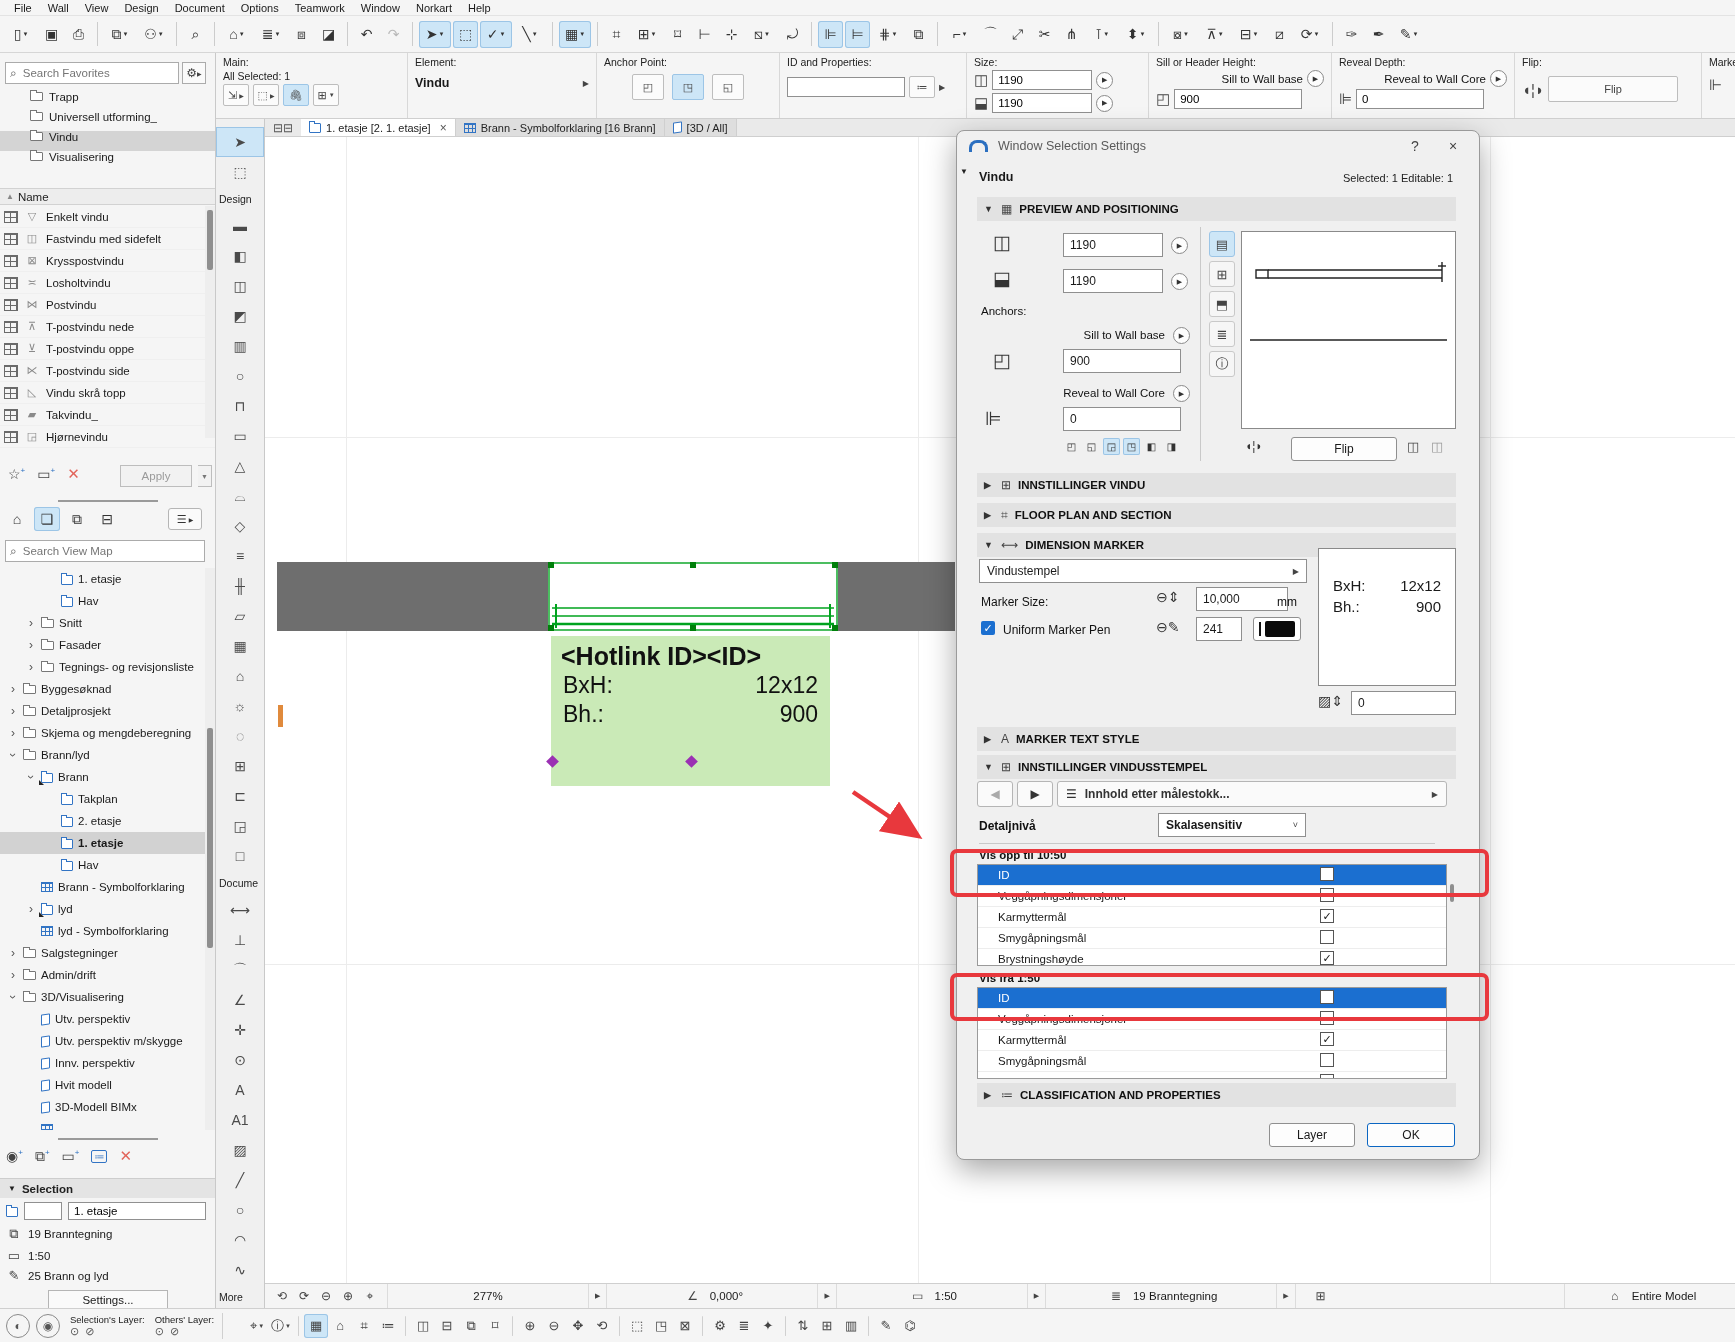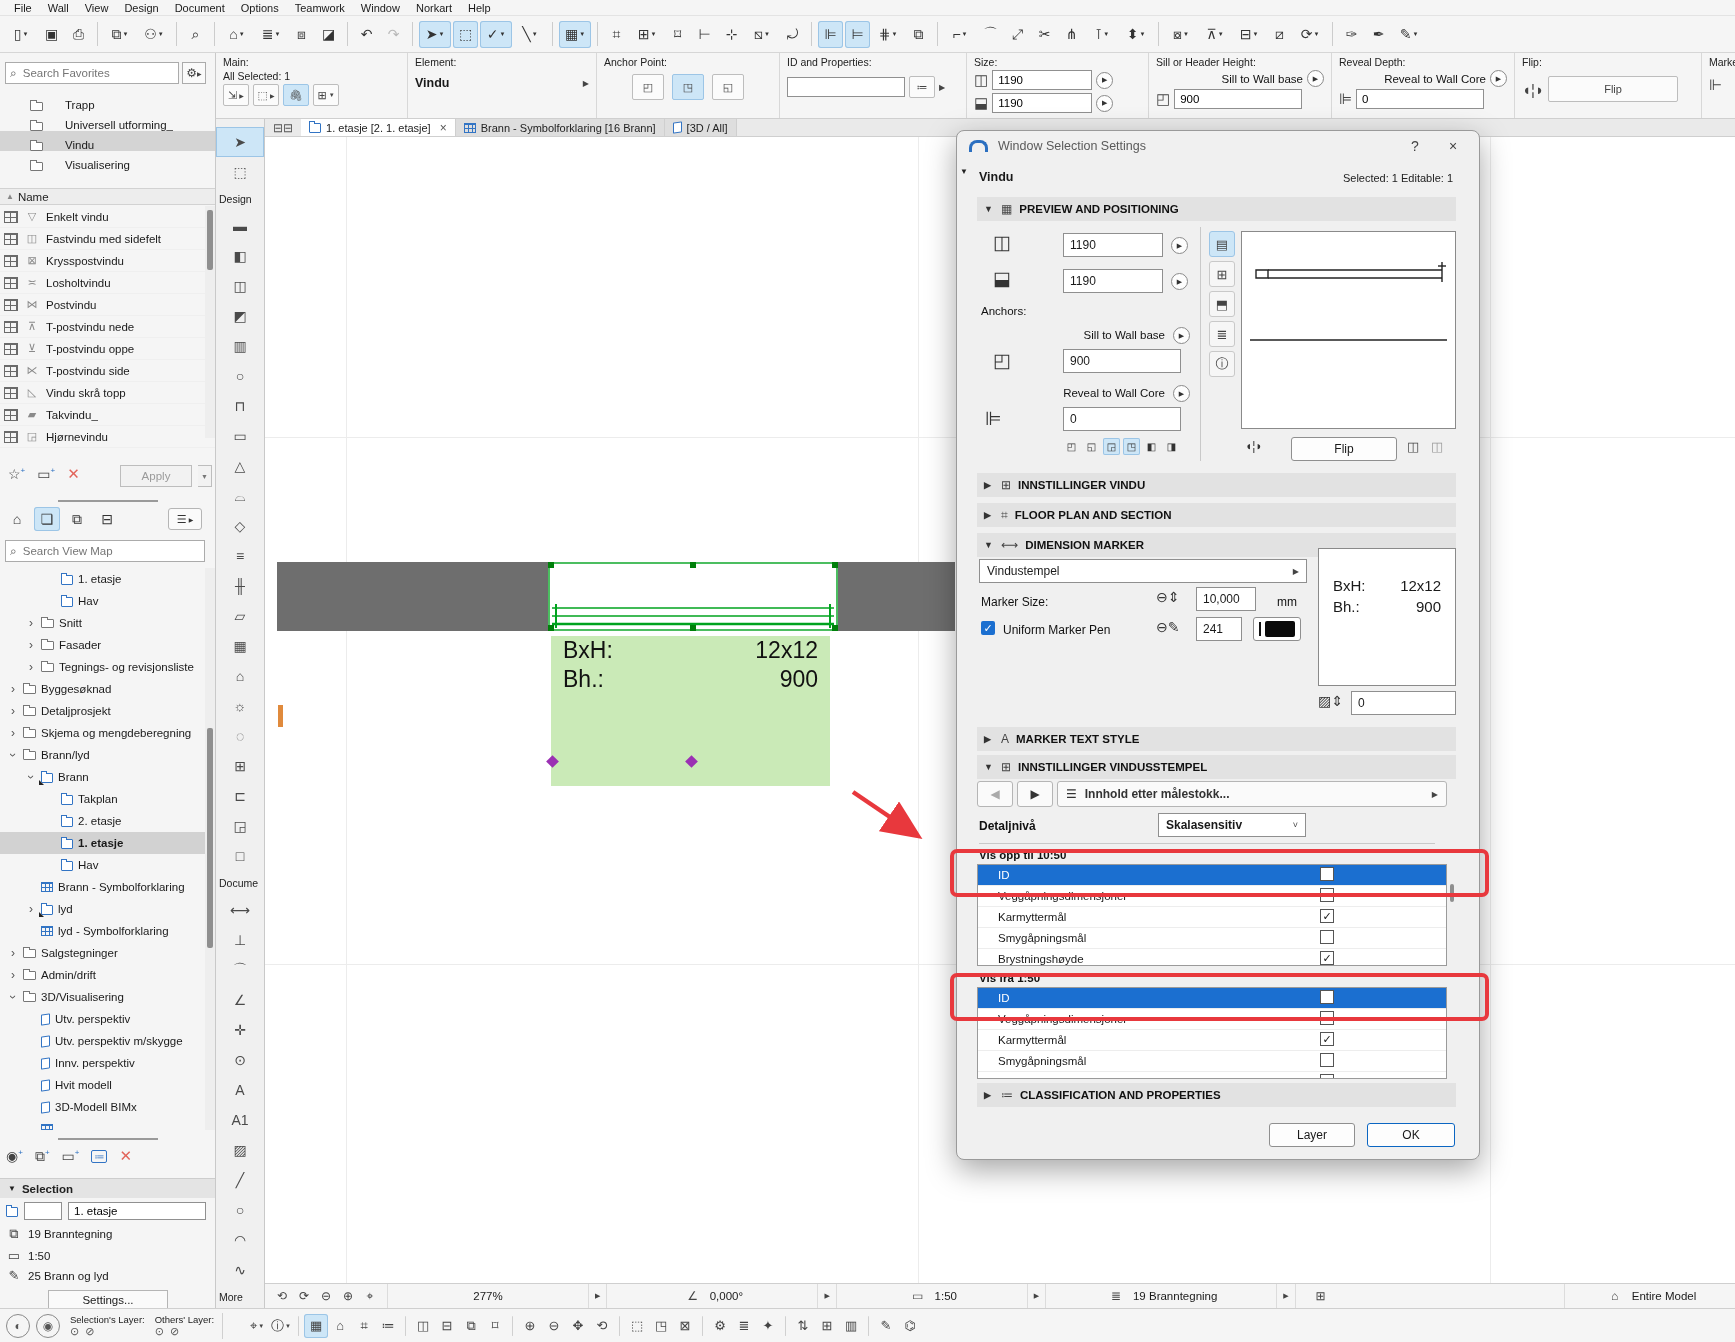--- a/index.html
+++ b/index.html
@@ -51,21 +51,21 @@
   .tab .x{display:none;color:#555;font-size:12px;margin-left:4px}
   .tab.f-closable .x{display:inline}
 
   
   #sidebar{position:absolute;left:0;top:53px;width:216px;height:1255px;background:#f5f5f5;
            border-right:1px solid #c9c9c9;box-sizing:border-box;overflow:hidden}
   .searchbox{position:absolute;display:flex;align-items:center;background:#fff;border:1px solid #ababab;height:22px;box-sizing:border-box;padding:0 4px;gap:4px}
   .searchbox input{border:none;outline:none;flex:1;font-size:11.5px;min-width:0}
   .searchbox .mag{color:#666;font-size:12px}
   .gearbtn{position:absolute;width:24px;height:22px;border:1px solid #ababab;background:#fafafa;display:flex;align-items:center;justify-content:center;font-size:12px;color:#444;box-sizing:border-box}
-  .fav-folder{height:20px;display:flex;align-items:flex-end;gap:22px;padding-left:30px}
+  .fav-folder{height:20px;display:flex;align-items:flex-start;gap:6px;padding-left:30px}
   .fav-folder.f-selected{background:#d4d4d4}
   .fav-item{height:21px;display:flex;align-items:center;gap:6px;padding-left:4px;border-bottom:1px solid #efefef}
   .fav-grid{width:12px;height:10px;border:1px solid #6a6a6a;flex:none;background:
      repeating-linear-gradient(90deg,transparent 0 5px,#6a6a6a 5px 6px),
      repeating-linear-gradient(0deg,transparent 0 4px,#6a6a6a 4px 5px)}
   .fav-glyph{width:16px;text-align:center;color:#8a8a8a;font-size:11px;flex:none}
   .list-header{position:absolute;height:17px;background:#ededed;border-top:1px solid #d2d2d2;border-bottom:1px solid #d2d2d2;
                display:flex;align-items:center;gap:4px;padding-left:6px;color:#222;box-sizing:border-box;width:100%}
   .sort-arrow{font-size:8px;color:#888}
   .apply-btn{position:absolute;width:72px;height:22px;border:1px solid #bdbdbd;background:#f2f2f2;color:#9a9a9a;
@@ -973,20 +973,21 @@
     <line x1="282" y1="42" x2="282" y2="66" stroke="#00a31e" stroke-width="2"></line>
     <rect x="0" y="0" width="6" height="6" fill="#00800a"></rect>
     <rect x="284" y="0" width="6" height="6" fill="#00800a"></rect>
     <rect x="0" y="63" width="6" height="6" fill="#00800a"></rect>
     <rect x="284" y="63" width="6" height="6" fill="#00800a"></rect>
     <rect x="142" y="0" width="6" height="6" fill="#00800a"></rect>
     <rect x="142" y="63" width="6" height="6" fill="#00800a"></rect>
   </svg>
 
   <div class="stamp">
+    <div class="stamp-title">&lt;Hotlink ID&gt;&lt;ID&gt;</div>
     <div class="stamp-row">
       <span>BxH:</span>
       <span>12x12</span>
     </div>
     <div class="stamp-row">
       <span>Bh.:</span>
       <span>900</span>
     </div>
   </div>
   <div class="hotspot" style="left:283px;top:620px"></div>
@@ -1233,21 +1234,21 @@
     <span class="disc">▼</span>
       <span class="sic">⟷</span>
     <span>DIMENSION MARKER</span>
   </div>
   <div class="dd" style="left:22px;top:428px;width:328px">
     <span>Vindustempel</span>
     <span style="font-size:8px;color:#444">▶</span>
   </div>
   <span class="dlbl" style="left:24px;top:464px;font-size:12px">Marker Size:</span>
   <span class="dico" style="left:199px;top:458px;font-size:14px">⊖⇕</span>
-  <div class="dfield" style="left:239px;top:456px;width:60px">10,000</div>
+  <div class="dfield" style="left:239px;top:456px;width:92px">10,000</div>
   <span class="dlbl" style="left:320px;top:464px;font-size:12px">mm</span>
 
   <span class="cb-blue" style="position:absolute;left:24px;top:490px">✓</span>
   <span class="dlbl" style="left:46px;top:492px;font-size:12px">Uniform Marker Pen</span>
   <span class="dico" style="left:199px;top:488px;font-size:14px">⊖✎</span>
   <div class="dfield" style="left:239px;top:486px;width:46px">241</div>
   <div class="swatch" style="left:296px;top:486px">
     <span class="bar"></span>
       <span class="blk"></span>
   </div>

